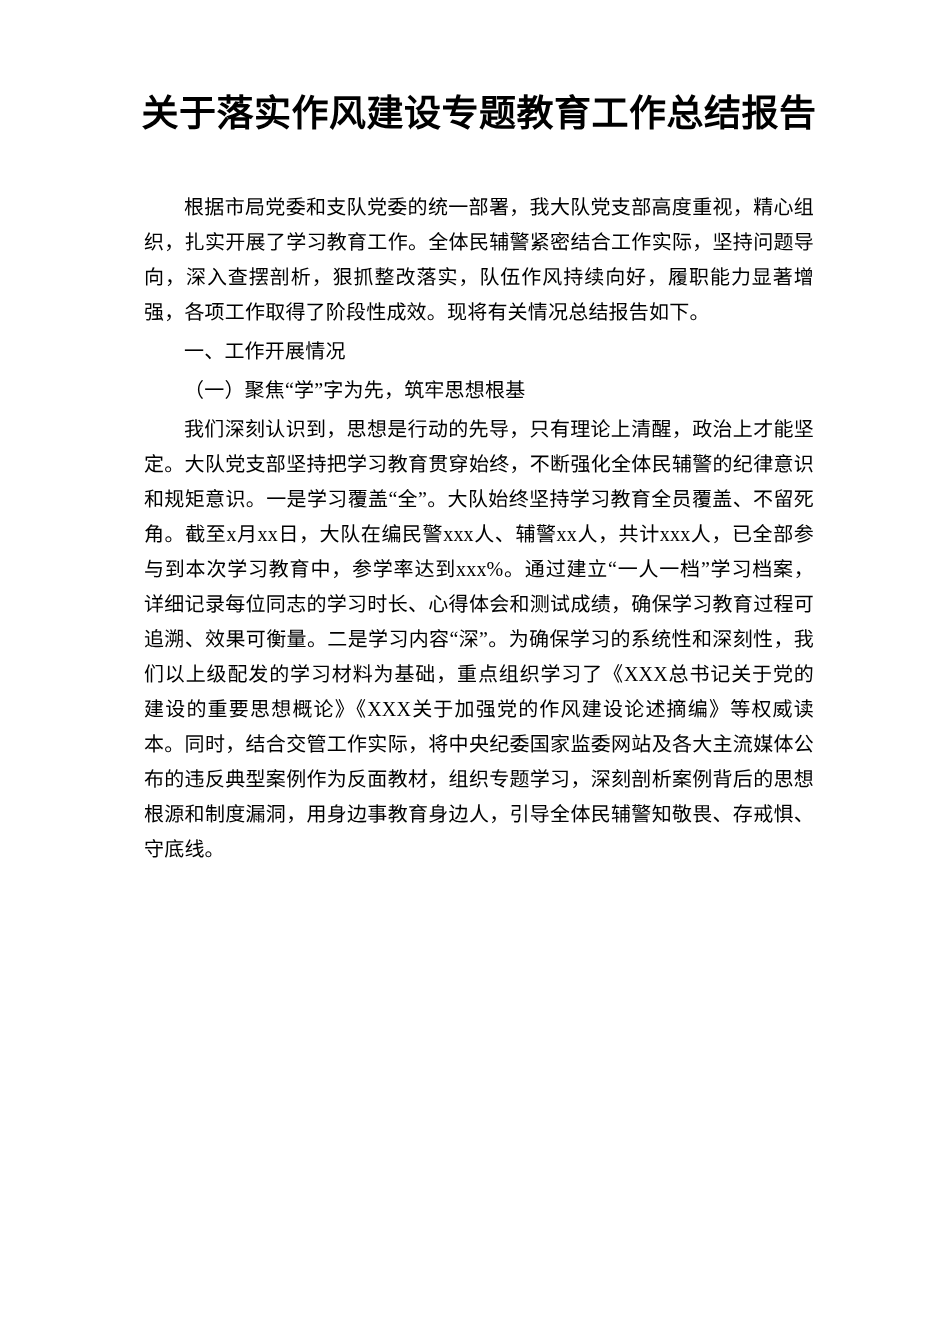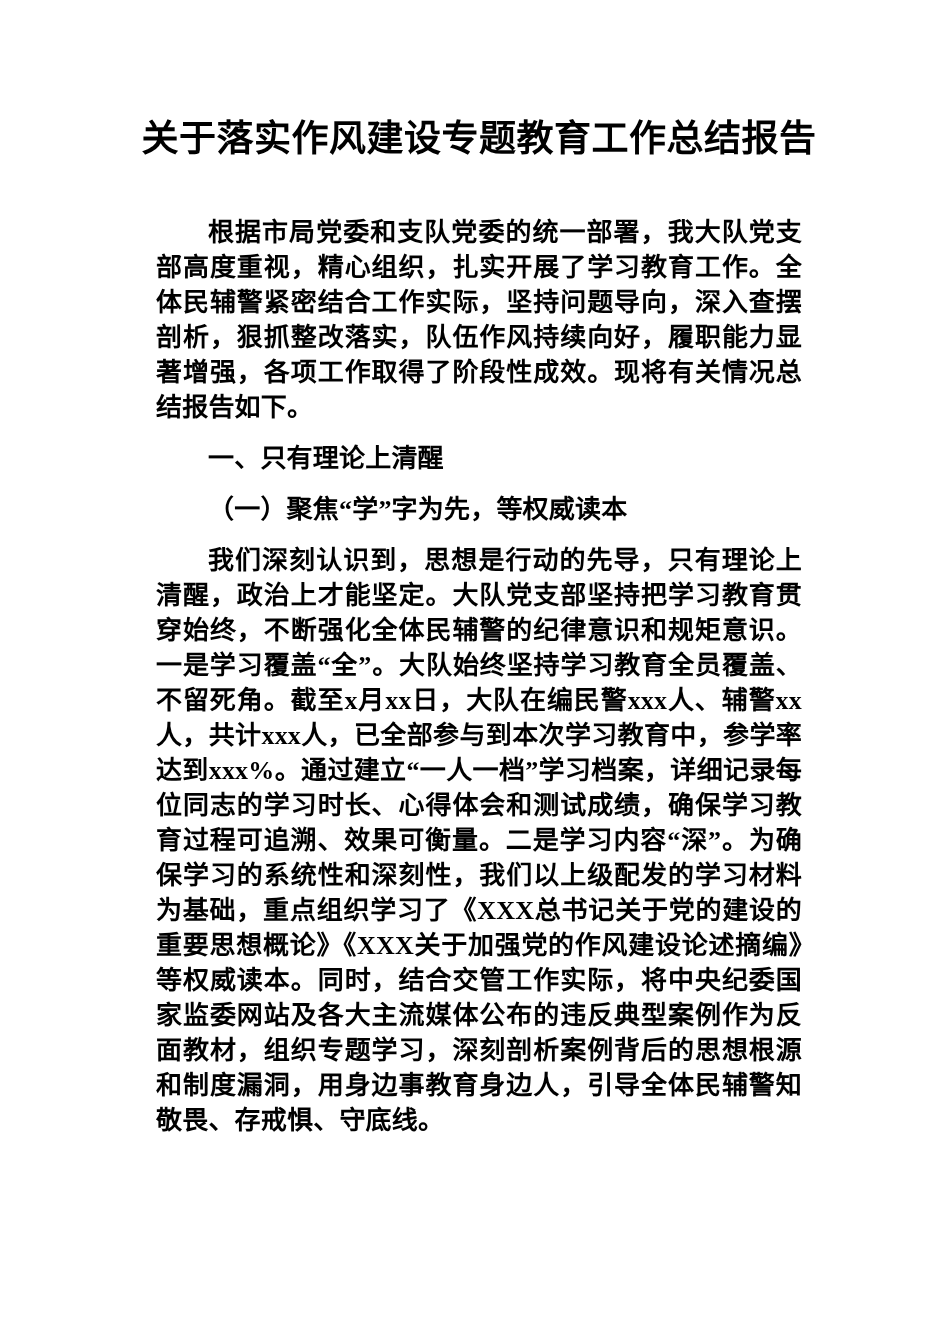--- a/index.html
+++ b/index.html
@@ -12,49 +12,48 @@
     height: 1344px;
     overflow: hidden;
     color: #000000;
     
     font-family: "Liberation Serif", "DejaVu Serif", serif;
   }
   .page {
     box-sizing: border-box;
     width: 950px;
     height: 1344px;
-    padding: 115px 132px 40px 140px;
+    padding: 90px 132px 40px 140px;
     background: #ffffff;
   }
   .doc-title {
     margin: 0 0 52px 0;
     font-size: 37px;
     line-height: 1.3;
     font-weight: bold;
     text-align: center;
     letter-spacing: 0.5px;
   }
   .para {
-    margin: 16px;
-    font-size: 26px;
+    margin: 4px;
+    font-size: 20px;
     line-height: 35px;
     text-align: justify;
     text-indent: 2em;
     word-break: break-all;
     letter-spacing: 0.2px;
-    font-weight: bold;
   }
 </style>
 </head>
 <body>
 
 <div class="page">
   <h1 class="doc-title">关于落实作风建设专题教育工作总结报告</h1>
 
   <p class="para">根据市局党委和支队党委的统一部署，我大队党支部高度重视，精心组织，扎实开展了学习教育工作。全体民辅警紧密结合工作实际，坚持问题导向，深入查摆剖析，狠抓整改落实，队伍作风持续向好，履职能力显著增强，各项工作取得了阶段性成效。现将有关情况总结报告如下。</p>
 
-  <p class="para">一、只有理论上清醒</p>
+  <p class="para">一、工作开展情况</p>
 
 
-  <p class="para">（一）聚焦“学”字为先，等权威读本</p>
+  <p class="para">（一）聚焦“学”字为先，筑牢思想根基</p>
 
   <p class="para">我们深刻认识到，思想是行动的先导，只有理论上清醒，政治上才能坚定。大队党支部坚持把学习教育贯穿始终，不断强化全体民辅警的纪律意识和规矩意识。一是学习覆盖“全”。大队始终坚持学习教育全员覆盖、不留死角。截至x月xx日，大队在编民警xxx人、辅警xx人，共计xxx人，已全部参与到本次学习教育中，参学率达到xxx%。通过建立“一人一档”学习档案，详细记录每位同志的学习时长、心得体会和测试成绩，确保学习教育过程可追溯、效果可衡量。二是学习内容“深”。为确保学习的系统性和深刻性，我们以上级配发的学习材料为基础，重点组织学习了《XXX总书记关于党的建设的重要思想概论》《XXX关于加强党的作风建设论述摘编》等权威读本。同时，结合交管工作实际，将中央纪委国家监委网站及各大主流媒体公布的违反典型案例作为反面教材，组织专题学习，深刻剖析案例背后的思想根源和制度漏洞，用身边事教育身边人，引导全体民辅警知敬畏、存戒惧、守底线。</p>
 </div>
 
 </body></html>

